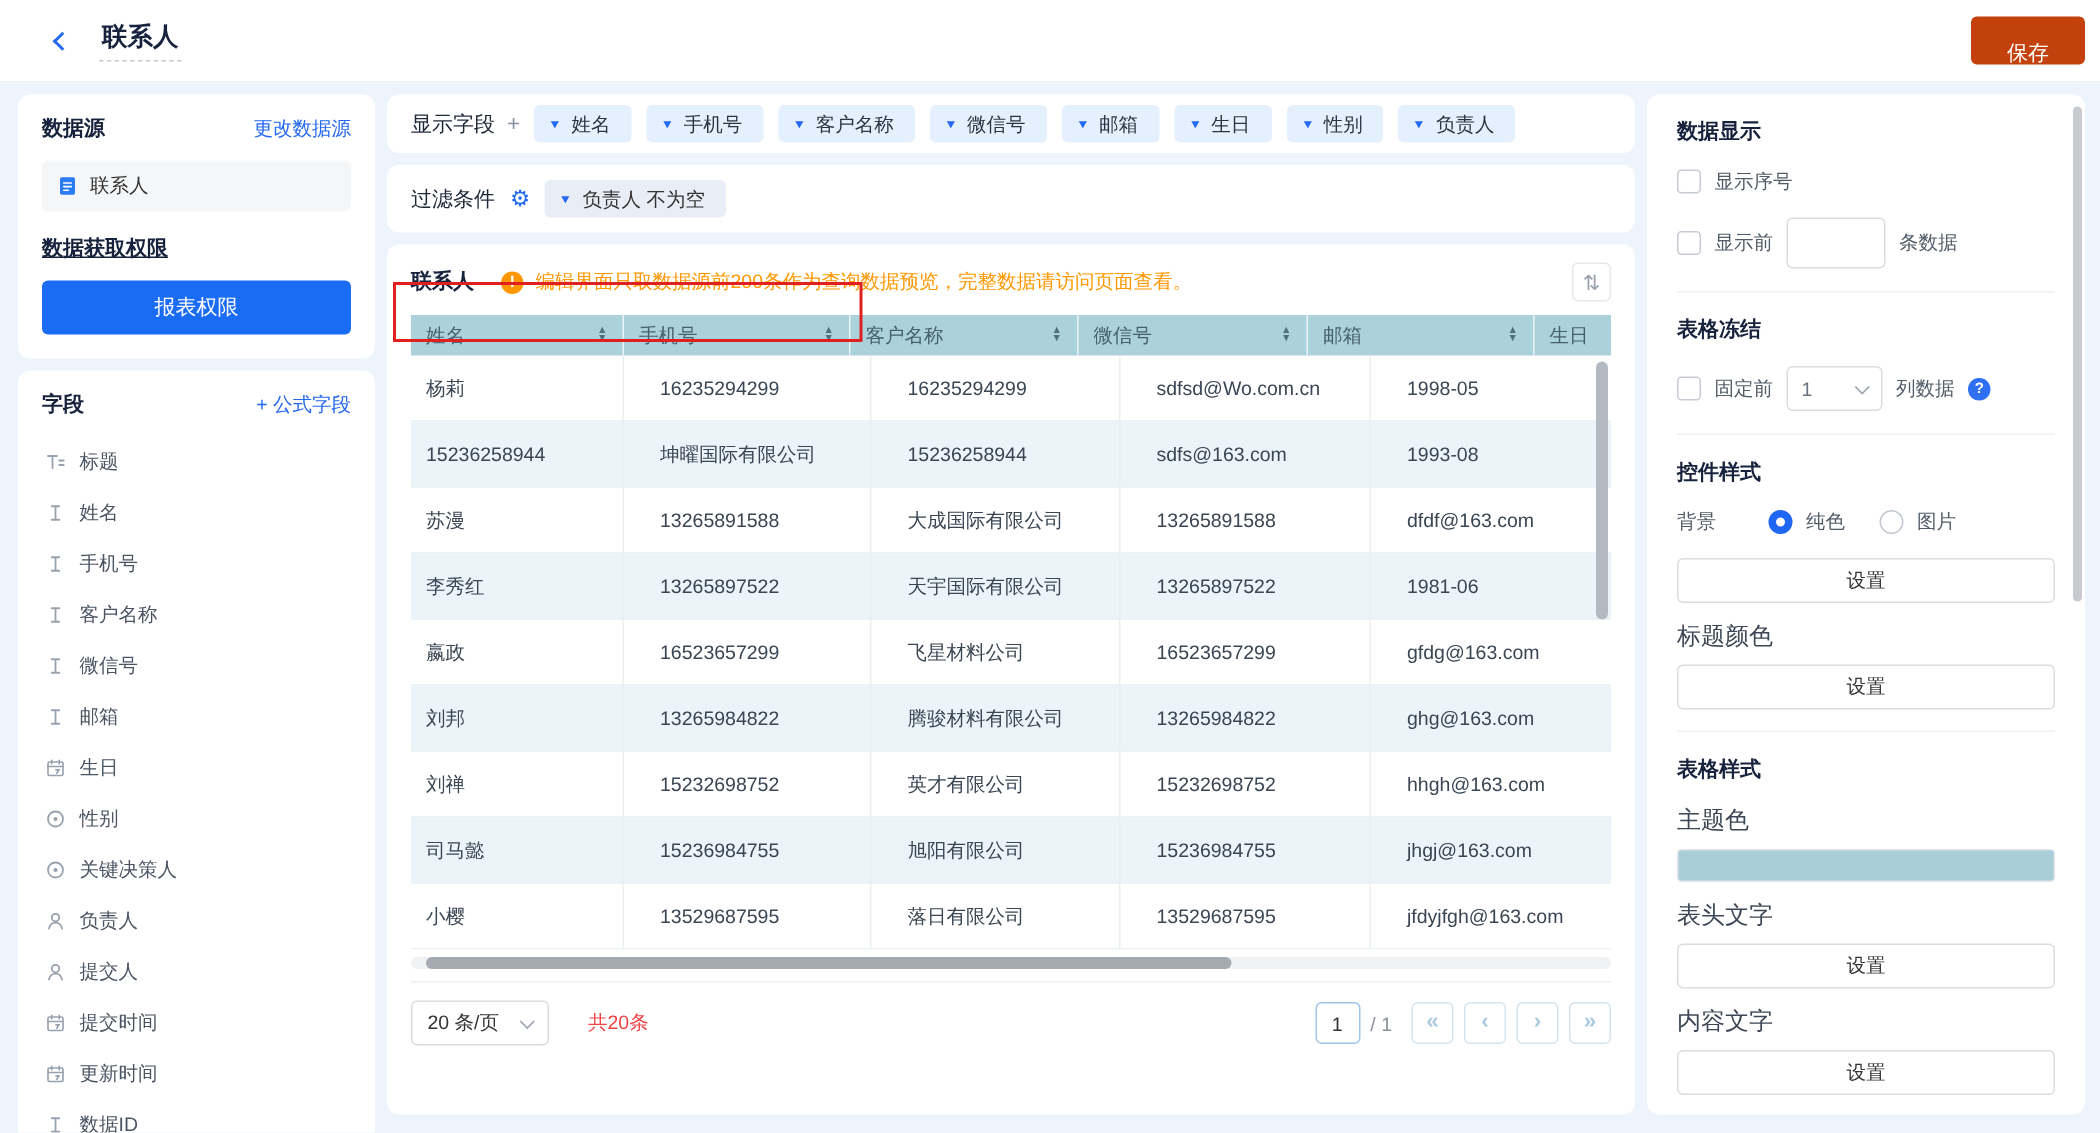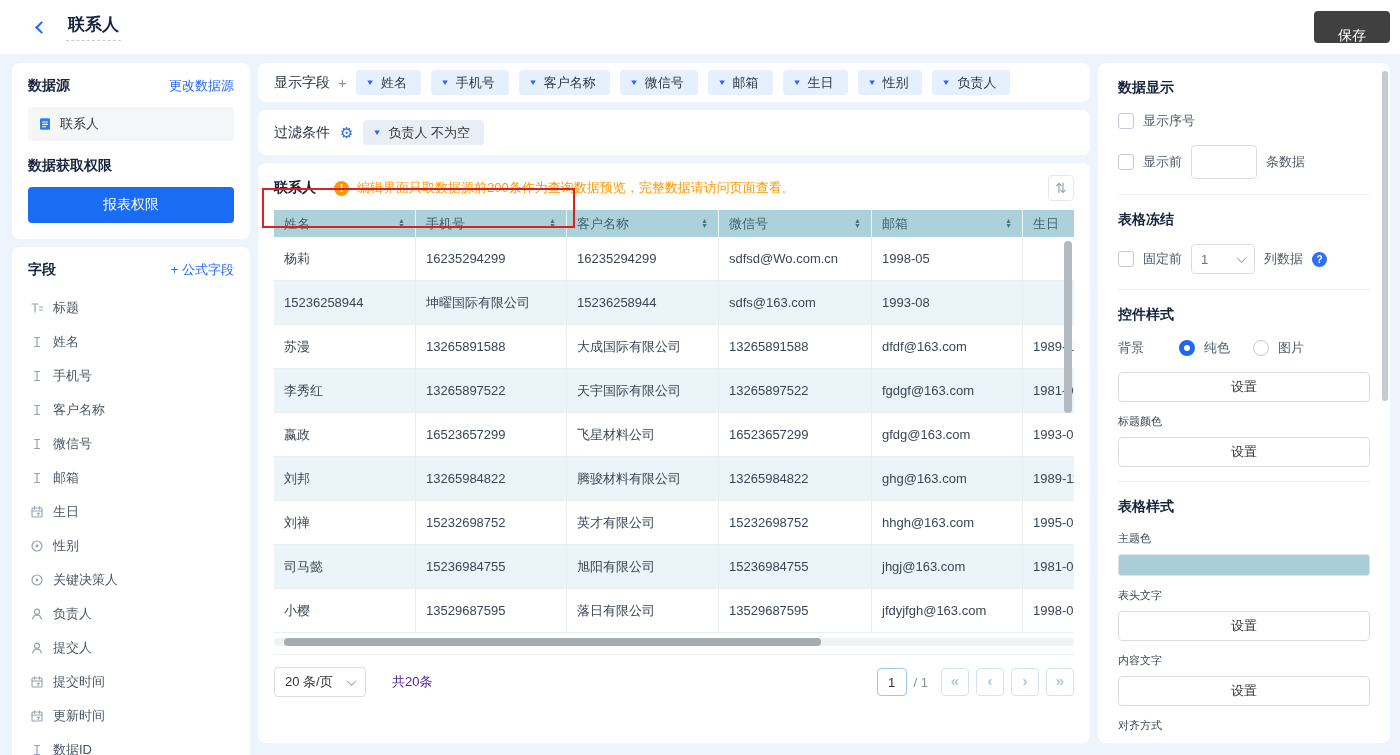--- a/index.html
+++ b/index.html
@@ -6,38 +6,38 @@
   html,body { width:1400px; height:755px; }
   body { font-family:"Liberation Sans","DejaVu Sans",sans-serif; font-size:13px; color:#333; background:#eef4fc; overflow:hidden; }
   .page { position:relative; width:1400px; height:755px; }
 
   
   .topbar { height:55px; background:#fff; display:flex; align-items:center; justify-content:space-between; padding:0 10px 0 28px; border-bottom:1px solid #eef1f5; }
   .topbar-left { display:flex; align-items:center; gap:16px; }
   .back { width:22px; height:22px; display:inline-flex; align-items:center; justify-content:center; cursor:pointer; }
   .chev-left { width:9px; height:9px; border-left:2.4px solid #2468f2; border-bottom:2.4px solid #2468f2; transform:rotate(45deg); margin-left:4px; }
   .page-title { font-size:17px; font-weight:bold; color:#17233d; border-bottom:1px dashed #c4cad3; padding:0 2px 4px 2px; }
-  .save-btn { background:#404040; color:#fff; border:none; border-radius:4px; height:30px; padding:16px 24px; font-size:14px; font-family:inherit; cursor:pointer; }
+  .save-btn { background:#c2410c; color:#fff; border:none; border-radius:4px; height:30px; padding:16px 24px; font-size:14px; font-family:inherit; cursor:pointer; }
 
   
   .main { position:absolute; top:55px; left:0; right:0; bottom:0; display:flex; gap:8px; padding:8px 10px 12px 12px; }
   .card { background:#fff; border-radius:8px; }
   .left-col { width:238px; display:flex; flex-direction:column; gap:8px; }
   .mid-col { width:832px; display:flex; flex-direction:column; gap:8px; }
   .right-col { width:292px; position:relative; overflow:hidden; padding:16px 20px; }
 
   
   .ds-card { padding:14px 16px 16px; }
   .fields-card { flex:1; padding:14px 16px; }
   .card-head { display:flex; align-items:center; justify-content:space-between; margin-bottom:12px; }
   .h { font-size:14px; font-weight:bold; color:#17233d; }
   .link { font-size:13px; color:#2468f2; cursor:pointer; text-decoration:none; }
   .ds-item { background:#f4f6f8; border-radius:4px; height:34px; display:flex; align-items:center; gap:8px; padding:0 10px; margin-bottom:16px; cursor:pointer; }
   .ds-icon { display:inline-flex; }
-  .mb12 { margin-bottom:12px; }
+  .mb12 { margin-bottom:12px;text-decoration:underline; }
   .primary-btn { width:100%; height:36px; background:#1b6cf5; color:#fff; border:none; border-radius:4px; font-size:14px; font-family:inherit; cursor:pointer; }
   .field-list { margin-top:4px; }
   .field-item { display:flex; align-items:center; gap:9px; padding:8px 2px; color:#4a5462; cursor:grab; }
   .f-icon { display:inline-flex; width:14px; height:14px; }
   .f-label { font-size:13px; }
 
   
   .df-card { padding:7px 16px; }
   .df-row { display:flex; align-items:flex-end; }
   .df-label-wrap { display:flex; align-items:center; gap:8px; width:82px; height:25px; flex:none; }
@@ -56,49 +56,49 @@
   .table-card { flex:1; padding:12px 16px 14px; display:flex; flex-direction:column; }
   .table-title-row { display:flex; align-items:center; gap:8px; margin-bottom:9px; }
   .warn-icon { width:15px; height:15px; background:#ff9800; color:#fff; border-radius:50%; font-size:11px; font-weight:bold; display:inline-flex; align-items:center; justify-content:center; margin-left:10px; flex:none; }
   .warn-text { color:#ff9800; font-size:13px; flex:1; }
   .sort-btn { width:26px; height:26px; border:1px solid #e4e7eb; border-radius:4px; color:#9aa3ad; font-size:14px; display:inline-flex; align-items:center; justify-content:center; cursor:pointer; background:#fff; }
   .table-wrap { position:relative; overflow:hidden; width:800px; }
   .thead, .tr { display:grid; grid-template-columns:142px 151px 152px 153px 151px 150px; width:899px; }
   .thead { background:#abd1da; height:27px; }
   .th { display:flex; align-items:center; justify-content:space-between; padding:0 10px; color:#46606c; font-size:13px; border-right:1px solid rgba(255,255,255,.75); cursor:pointer; }
   .sorters { display:flex; flex-direction:column; line-height:0.62; color:#50707d; font-size:7px; cursor:pointer; }
-  .tr { height:44px; border-bottom:1px solid #e9f0f4; cursor:default; }
+  .tr { height:44px; border-bottom:1px solid #e9f0f4; cursor:default;gap:14px; }
   .tr:nth-of-type(even) { background:#ebf4f9; }
   .td { display:flex; align-items:center; padding:0 10px; font-size:13px; color:#3a4654; border-right:1px solid #e9eef1; overflow:hidden; white-space:nowrap; }
   .vscroll { position:absolute; right:2px; top:31px; width:8px; height:172px; background:#b4bac2; border-radius:4px; }
   .hscroll { height:8px; margin-top:5px; background:#f0f2f4; border-radius:4px; width:800px; }
   .hthumb { display:block; height:8px; width:537px; margin-left:10px; background:#a6abb2; border-radius:4px; }
   .table-footer { margin-top:8px; border-top:1px solid #edf0f3; padding-top:12px; display:flex; align-items:center; justify-content:space-between; }
   .pg-left { display:flex; align-items:center; gap:26px; }
   .page-size-select { width:92px; height:30px; border:1px solid #d9dde2; border-radius:4px; display:flex; align-items:center; justify-content:space-between; padding:0 10px; font-size:13px; color:#333; cursor:pointer; }
   .chev-down { width:7px; height:7px; border-right:1.4px solid #98a2ae; border-bottom:1.4px solid #98a2ae; transform:rotate(45deg) translate(-1px,-1px); }
-  .total { color:#4c1d95; }
+  .total { color:#ef4444; }
   .pg-right { display:flex; align-items:center; gap:7px; }
   .page-input { width:30px; height:28px; border:1px solid #9ec6e8; border-radius:4px; display:inline-flex; align-items:center; justify-content:center; color:#333; }
   .of { color:#8b919b; margin-right:6px; }
   .pg-btn { width:28px; height:28px; border:1px solid #d3e4f0; border-radius:4px; background:#fff; color:#a9cbe0; font-size:15px; font-weight:bold; font-family:inherit; display:inline-flex; align-items:center; justify-content:center; cursor:pointer; padding-bottom:3px; }
 
   
   .p-h { font-size:14px; font-weight:bold; color:#17233d; margin-bottom:15px; }
   .p-row { display:flex; align-items:center; gap:9px; margin-bottom:15px; }
   .p-label { color:#525c68; font-size:13px; }
   .w56 { width:52px; color:#525c68; }
   .cb { width:16px; height:16px; border:1px solid #c6cbd3; border-radius:3px; background:#fff; flex:none; cursor:pointer; }
   .num-input { width:66px; height:34px; border:1px solid #d9dde2; border-radius:4px; background:#fff; cursor:text; }
   .mini-select { width:64px; height:30px; border:1px solid #d9dde2; border-radius:4px; display:inline-flex; align-items:center; justify-content:space-between; padding:0 9px; color:#6b7482; cursor:pointer; }
   .help { width:15px; height:15px; border-radius:50%; background:#2f6ff2; color:#fff; font-size:10px; font-weight:bold; display:inline-flex; align-items:center; justify-content:center; cursor:pointer; }
   .radio { width:16px; height:16px; border-radius:50%; border:1.5px solid #c3c8d0; background:#fff; flex:none; cursor:pointer; }
   .radio.checked { border:5px solid #1f66f3; }
   .set-btn { width:100%; height:30px; border:1px solid #d9dde2; border-radius:4px; background:#fff; font-size:13px; color:#333; font-family:Liberation Sans, sans-serif; cursor:pointer; margin-bottom:12px; }
-  .p-sub { color:#3c4654; font-size:11px; margin-bottom:8px; }
+  .p-sub { color:#3c4654; font-size:16px; margin-bottom:8px; }
   .swatch { height:22px; border:1px solid #dfe3e8; border-radius:3px; background:#a9ced9; margin-bottom:12px; cursor:pointer; }
   hr { border:none; border-top:1px solid #eef0f2; margin:2px 0 16px; }
   .panel-scroll { position:absolute; right:2px; top:8px; width:6px; height:330px; background:#c7cbd1; border-radius:3px; }
 
   
   .red-annotation { position:absolute; left:262px; top:188px; width:313px; height:40px; border:2px solid #e0201f; z-index:20; pointer-events:none; }
 </style>
 </head>
 <body>
 
@@ -421,21 +421,20 @@
                 <div class="td">13265891588</div>
                 <div class="td">dfdf@163.com</div>
                 <div class="td">1989-11</div>
               </div>
 
               <div class="tr">
                 <div class="td">李秀红</div>
                 <div class="td">13265897522</div>
                 <div class="td">天宇国际有限公司</div>
                 <div class="td">13265897522</div>
-                <div class="td">fgdgf@163.com</div>
                 <div class="td">1981-06</div>
               </div>
 
               <div class="tr">
                 <div class="td">嬴政</div>
                 <div class="td">16523657299</div>
                 <div class="td">飞星材料公司</div>
                 <div class="td">16523657299</div>
                 <div class="td">gfdg@163.com</div>
                 <div class="td">1993-08</div>

